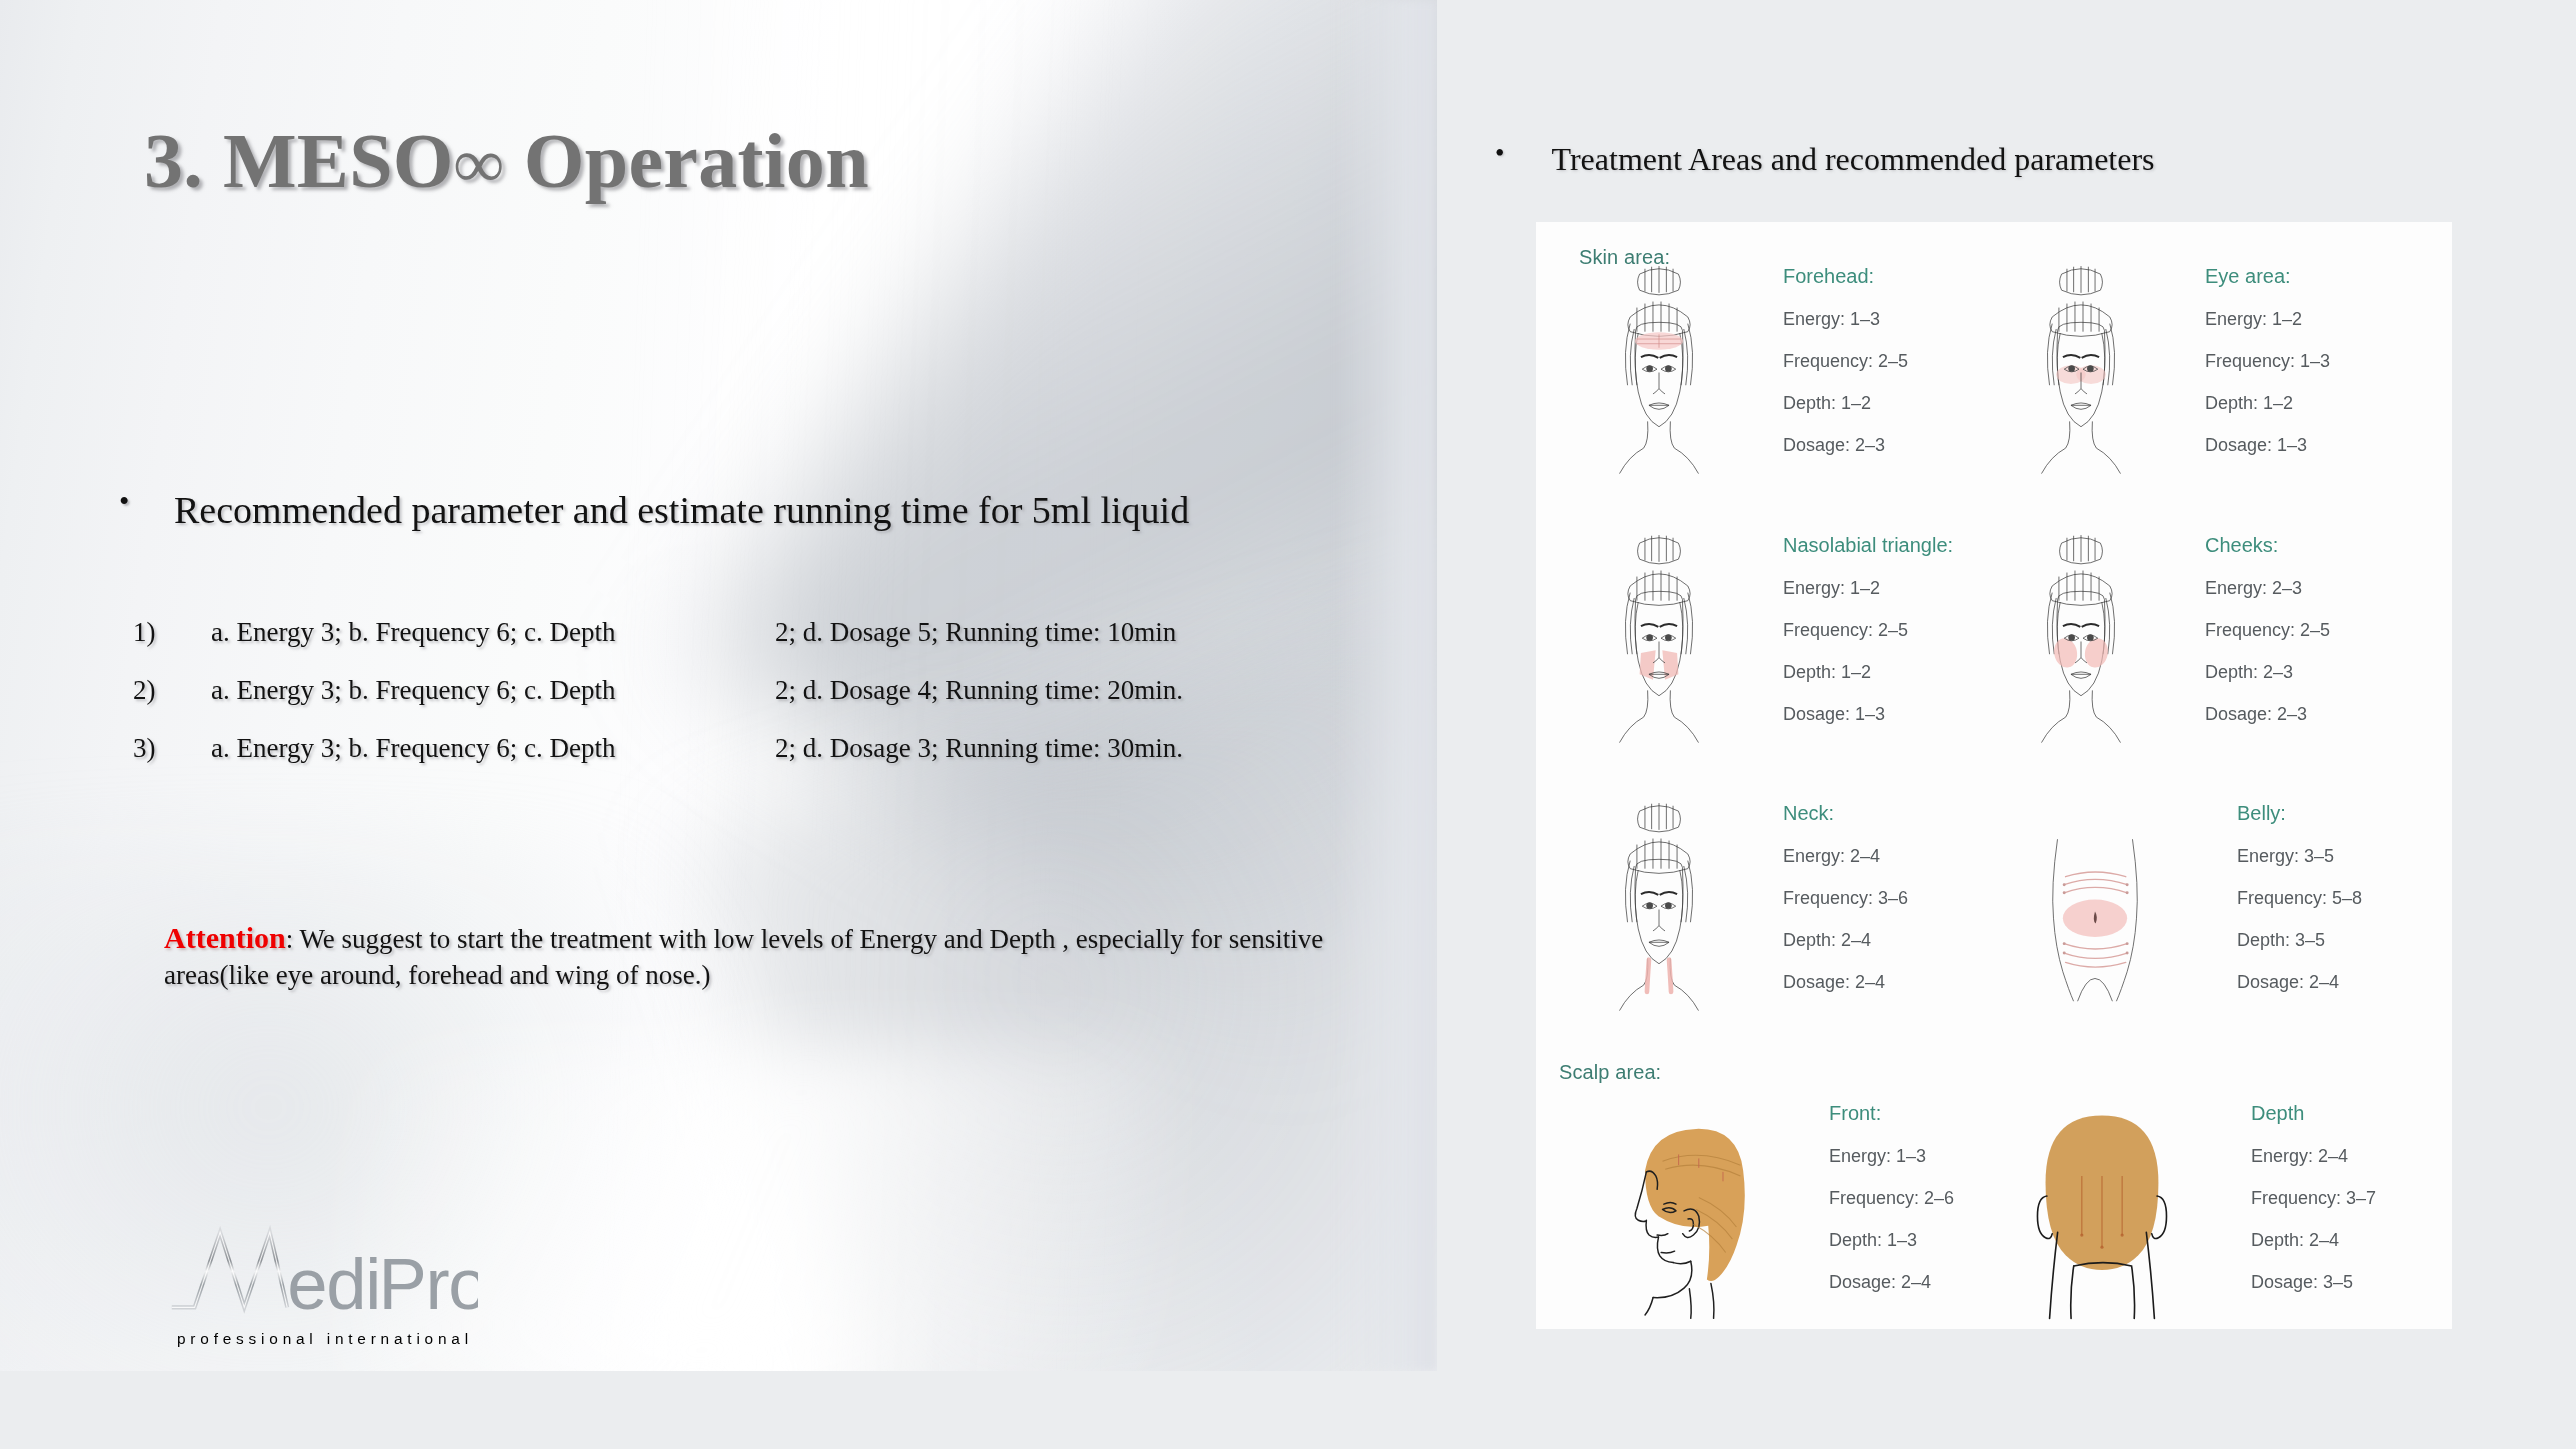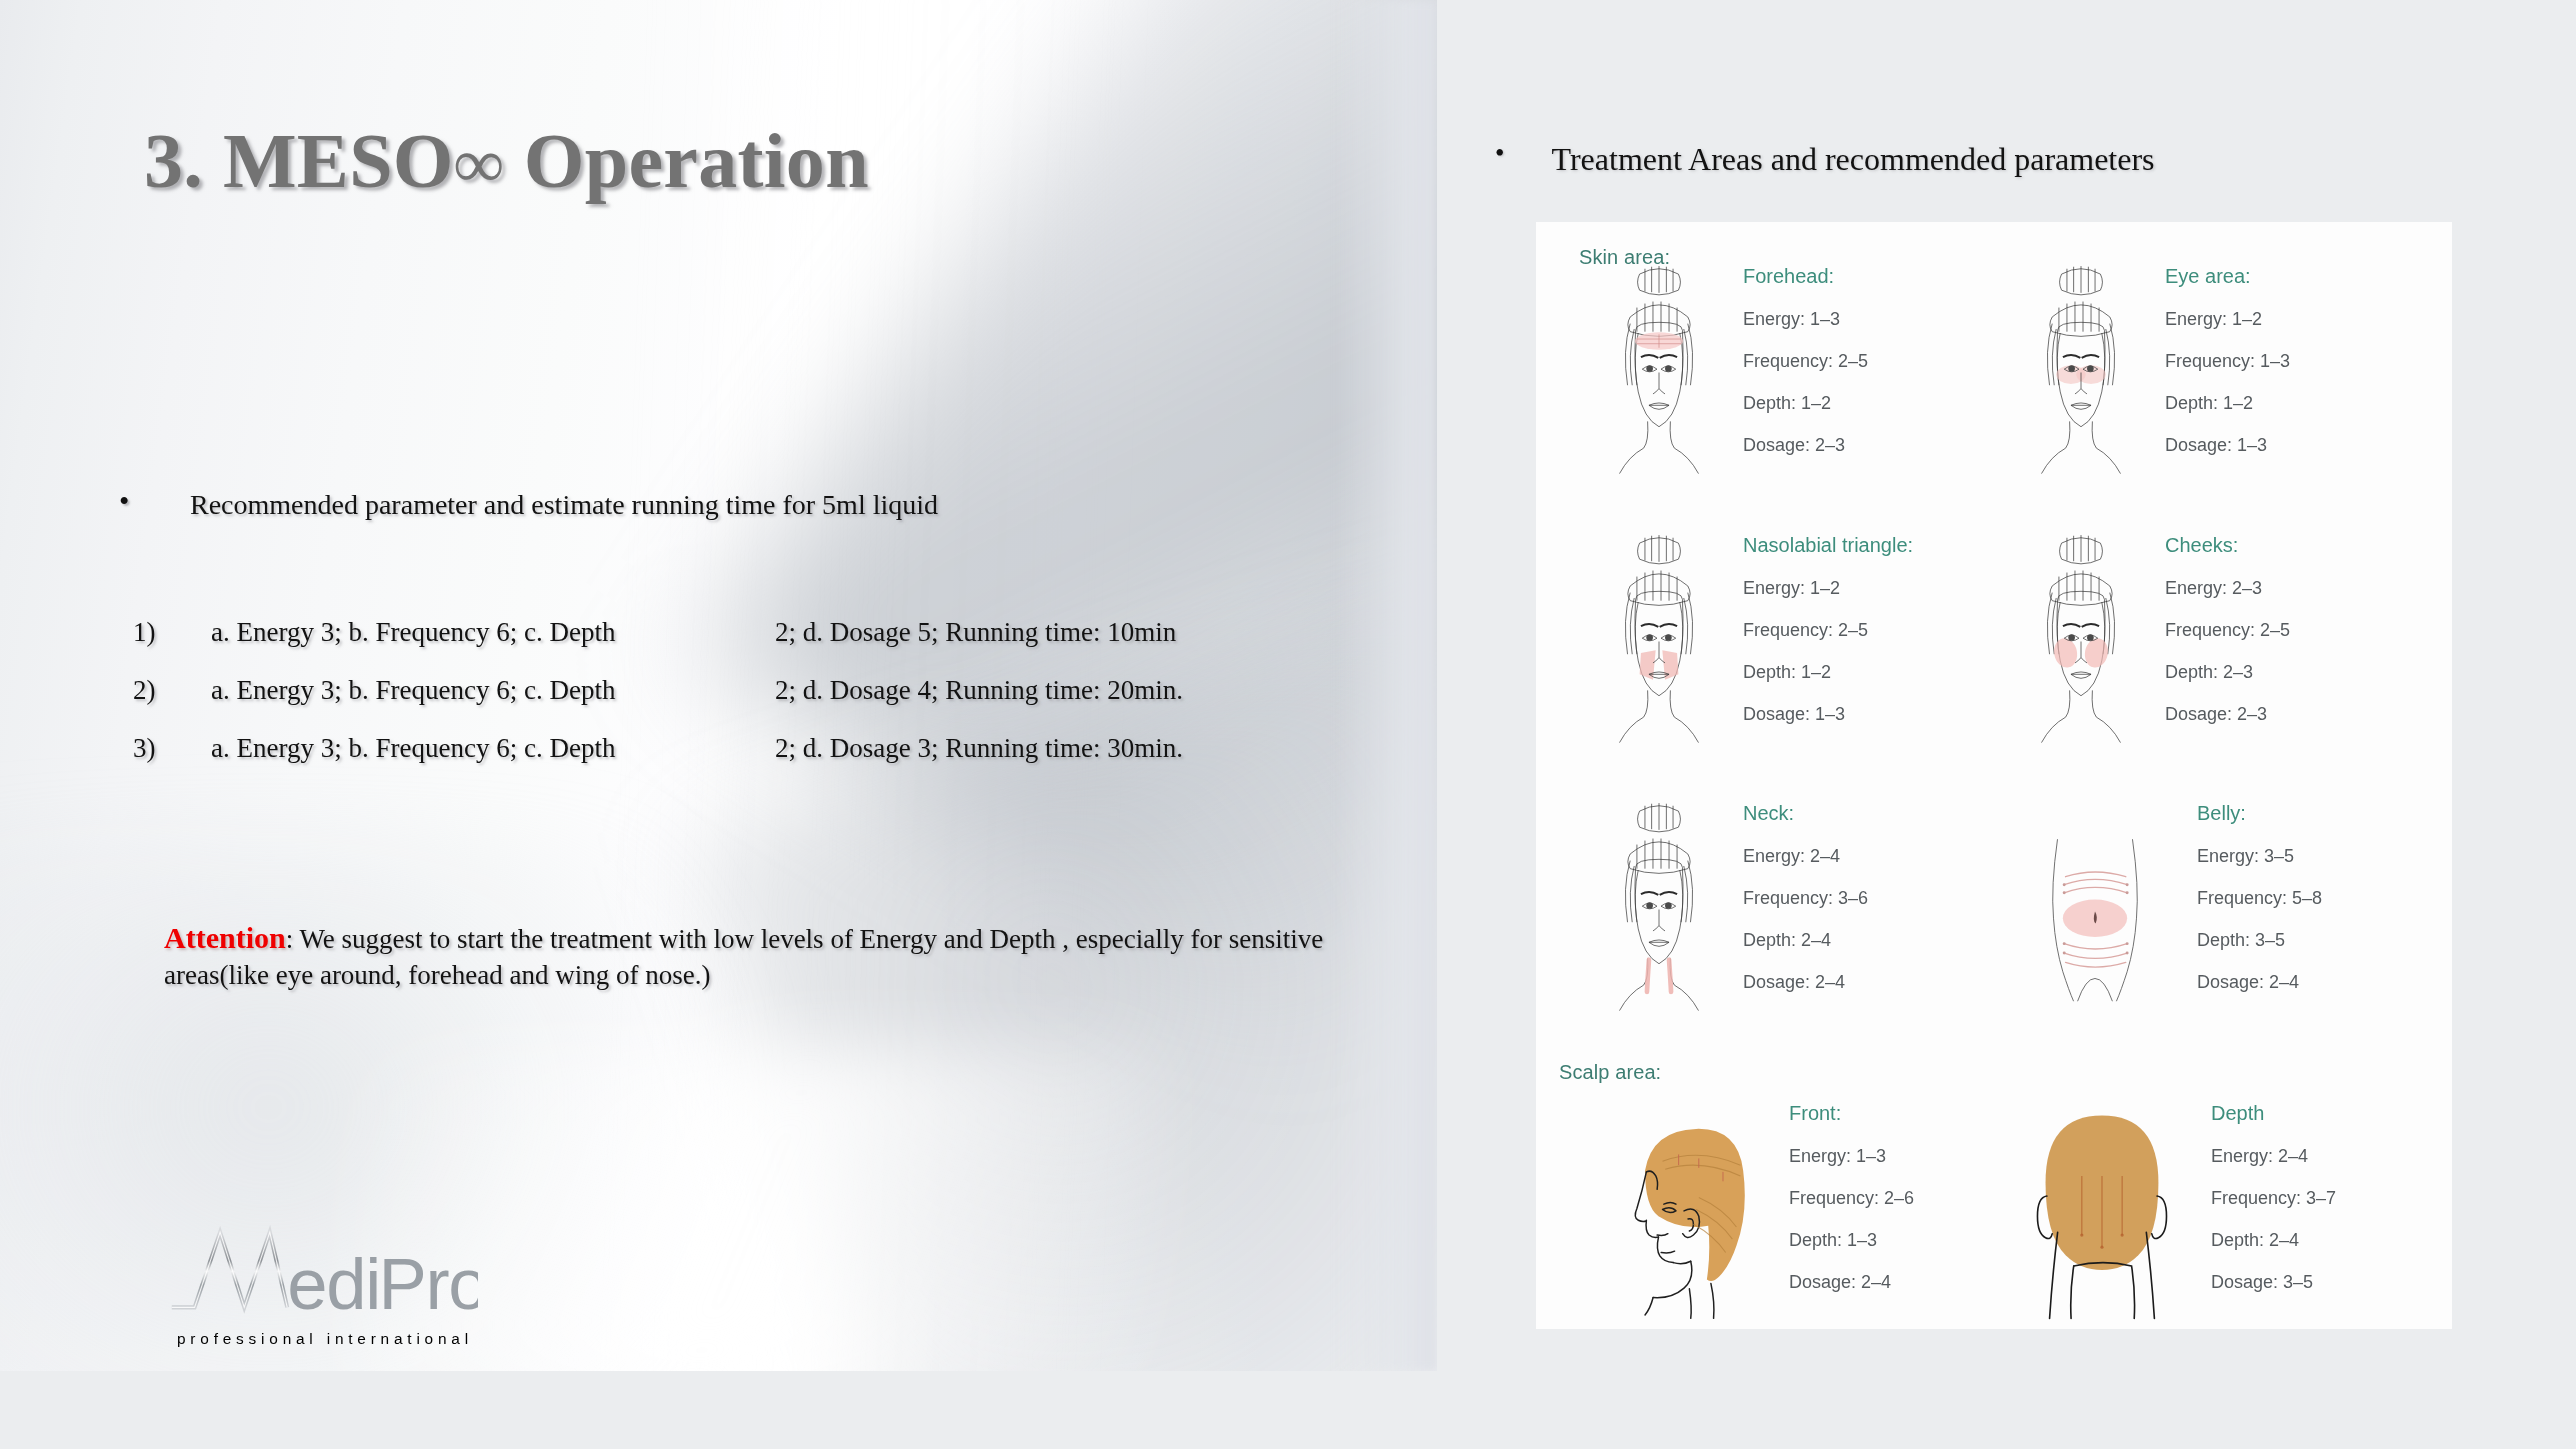--- a/index.html
+++ b/index.html
@@ -106,25 +106,25 @@
   .bullet-dot {
     font-size: 29.5px;
     line-height: 1;
     color: #111;
     width: 23px;
     flex: 0 0 23px;
     text-shadow: 2px 2px 2px rgba(130,130,135,.5);
   }
   .lead-bullet { left: 119px; top: 487px; }
   .lead-bullet .bullet-text {
-    font-size: 28px;
+    font-size: 38px;
     color: #121212;
     line-height: 1.25;
     white-space: nowrap;
-    margin-left: 48px;
+    margin-left: 32px;
     text-shadow: 2px 2px 2.7px rgba(140,140,145,.5);
   }
 
   .num-list {
     position: absolute;
     left: 133px; top: 619px;
     width: 1208px;
   }
   .num-item {
     display: flex;
@@ -215,20 +215,21 @@
   .row-2 { top: 297px; }
   .row-3 { top: 565px; }
   .row-4 { top: 865px; height: 241px; }
 
   .cell {
     position: absolute;
     top: 0;
     height: 100%;
     display: flex;
     align-items: flex-start;
+    gap: 40px;
   }
   .cell-left  { left: 62px;  width: 416px; }
   .cell-right { left: 484px; width: 416px; }
 
   .figure {
     flex: 0 0 auto;
     width: 122px;
     height: 241px;
     position: relative;
   }

